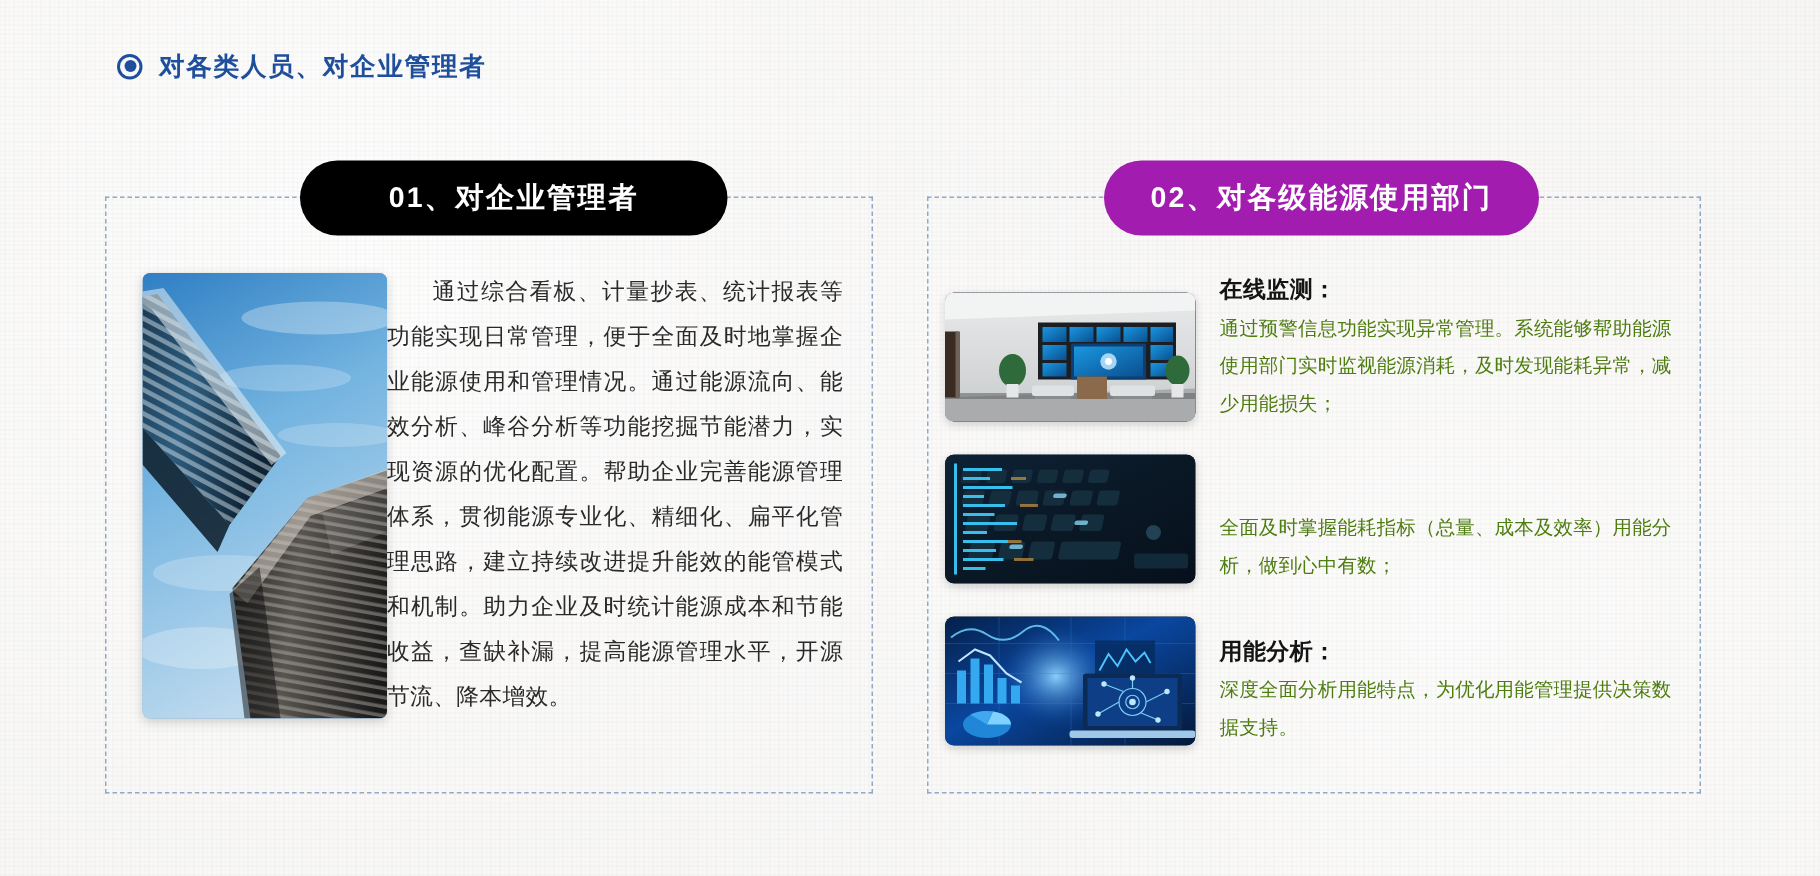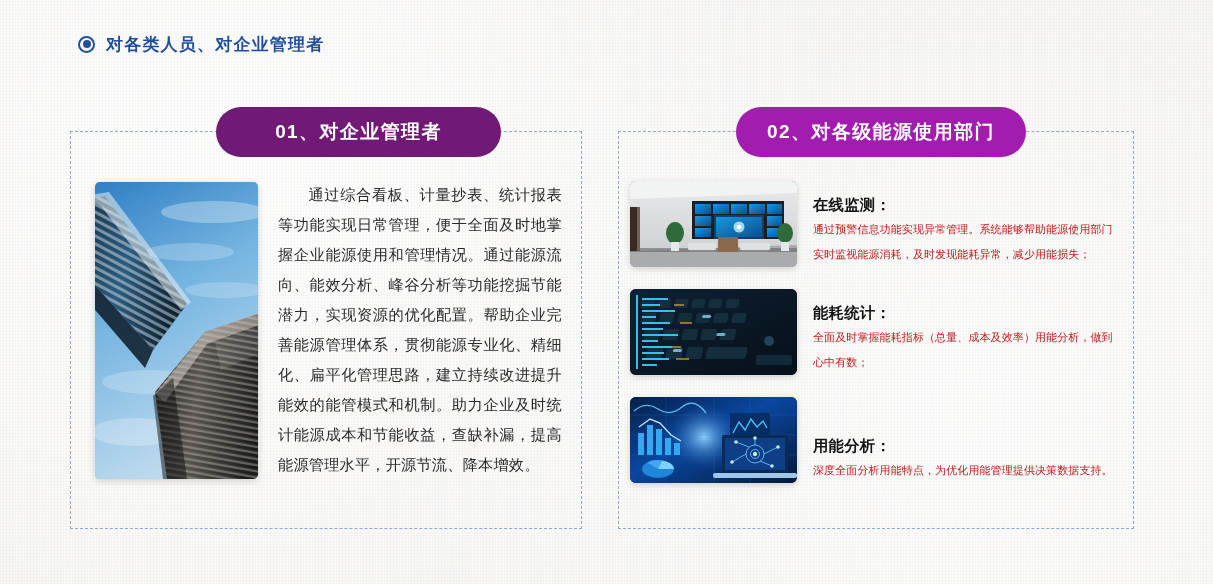--- a/index.html
+++ b/index.html
@@ -86,42 +86,41 @@
     justify-content: center;
     color: #ffffff;
     font-size: 19px;
     font-weight: bold;
     letter-spacing: 1.4px;
     white-space: nowrap;
     box-sizing: border-box;
     padding: 0 30px;
   }
   .badge-01 {
-    left: 216px;
+    left: 200px;
     width: 285px;
-    background: #701a75;
+    background: #000000;
   }
   .badge-02 {
     left: 736px;
     width: 290px;
     background: #a21caf;
   }
 
   
   .left-body {
     position: absolute;
     left: 70px;
     top: 131px;
     width: 512px;
     height: 398px;
     display: flex;
     align-items: center;
     box-sizing: border-box;
     padding: 0 20px 0 25px;
-    gap: 20px;
   }
   .tower-photo {
     width: 163px;
     height: 297px;
     flex: none;
     border-radius: 5px;
     overflow: hidden;
     box-shadow: 0 2px 7px rgba(0,0,0,0.17);
     position: relative;
     background: #7fb4dd;
@@ -168,23 +167,23 @@
   .feature-thumb svg { display: block; width: 100%; height: 100%; }
   .feature-text { flex: 1; padding-top: 1px; }
   .feature-title {
     font-size: 15.3px;
     font-weight: bold;
     color: #141414;
     line-height: 24px;
     letter-spacing: 0.3px;
   }
   .feature-desc {
-    font-size: 11px;
+    font-size: 13px;
     line-height: 25px;
-    color: #b91c1c;
+    color: #4d7c0f;
     letter-spacing: 0.1px;
   }
 </style>
 </head>
 <body>
 
 <div class="bg-texture"></div>
 
 <div class="section-head">
   <span class="bullet-icon">
@@ -380,21 +379,20 @@
         <g fill="#8fdfff" opacity="0.75">
           <rect x="78" y="26" width="9" height="3" rx="1.5" transform="skewX(-12)"></rect>
           <rect x="96" y="44" width="9" height="3" rx="1.5" transform="skewX(-12)"></rect>
           <rect x="56" y="60" width="9" height="3" rx="1.5" transform="skewX(-12)"></rect>
         </g>
         <circle cx="139" cy="52" r="5" fill="#2a4c63" opacity="0.8"></circle>
         <rect x="126" y="66" width="36" height="10" rx="2" fill="#12293a"></rect>
       </svg>
     </div>
     <div class="feature-text">
-      <div class="feature-title">能耗统计：</div>
       <div class="feature-desc">全面及时掌握能耗指标（总量、成本及效率）用能分析，做到心中有数；</div>
     </div>
   </div>
 
   <div class="feature-row">
     <div class="feature-thumb">
       <svg viewBox="0 0 167 86" preserveAspectRatio="xMidYMid slice" aria-hidden="true">
         <defs>
           <linearGradient id="anaG" x1="0" y1="0" x2="1" y2="1">
             <stop offset="0%" stop-color="#05204a"></stop>

